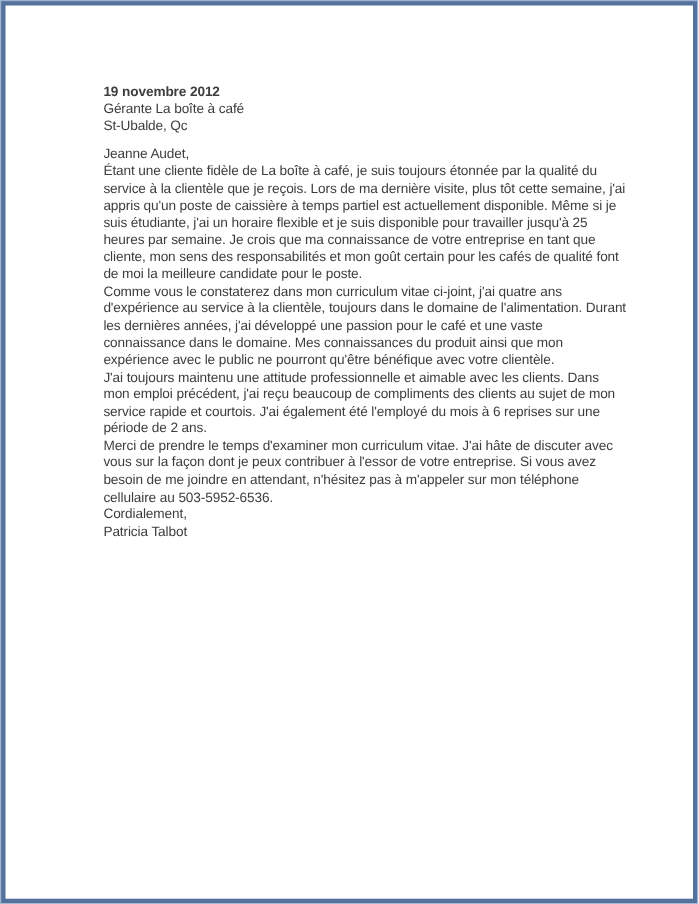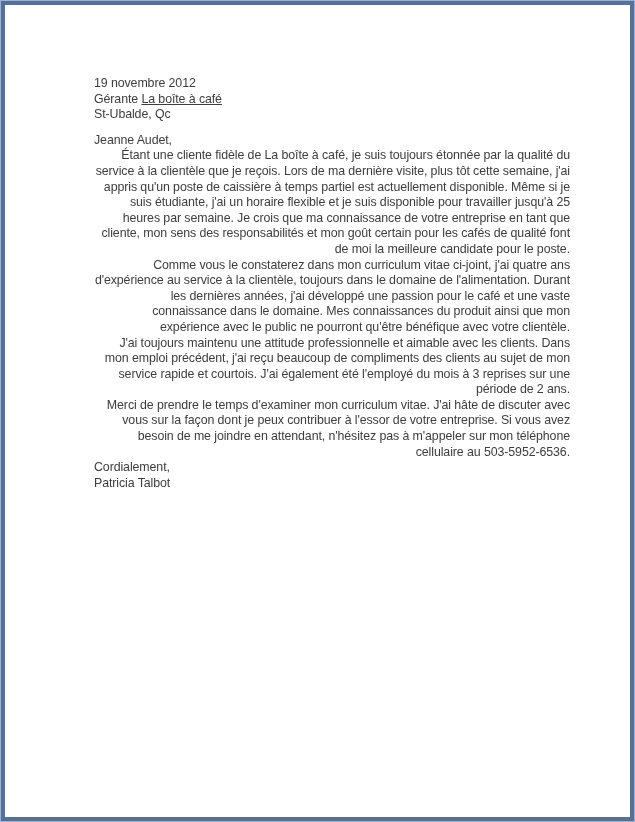--- a/index.html
+++ b/index.html
@@ -24,29 +24,28 @@
   .content {
     box-sizing: border-box;
     padding: 71px 60px 0 89px;
     font-family: "Liberation Sans", sans-serif;
     font-size: 12.4px;
     line-height: 15.6px;
     letter-spacing: -0.1px;
     color: #3d3d3d;
   }
   .content p { margin: 0; }
-  .date           { margin: 0 0 16px; }
+  .date           { margin: 0 0 16px; font-weight: bold; }
   .recipient-name { margin: 0 0 10px; }
   .address-block  { margin: 0 0 10px; }
   .salutation     { margin: 0 0 21px; }
-  .body-para      { margin: 0 0 12px; max-width: 476px; text-align: right; }
+  .body-para      { margin: 0 0 12px; max-width: 476px; }
   .closing        { margin: 0 0 15px; }
   .signature      { margin: 0; }
   .company {
-    text-decoration: underline;
   }
 </style>
 </head>
 <body>
 
 <div class="frame">
   <div class="page">
     <div class="content">
 
       <p class="date">19 novembre 2012</p>
@@ -59,21 +58,21 @@
         </div>
         <div class="addr-line">St-Ubalde, Qc</div>
       </div>
 
       <p class="salutation">Jeanne Audet,</p>
 
       <p class="body-para">Étant une cliente fidèle de La boîte à café, je suis toujours étonnée par la qualité du service à la clientèle que je reçois. Lors de ma dernière visite, plus tôt cette semaine, j'ai appris qu'un poste de caissière à temps partiel est actuellement disponible. Même si je suis étudiante, j'ai un horaire flexible et je suis disponible pour travailler jusqu'à 25 heures par semaine. Je crois que ma connaissance de votre entreprise en tant que cliente, mon sens des responsabilités et mon goût certain pour les cafés de qualité font de moi la meilleure candidate pour le poste.</p>
 
       <p class="body-para">Comme vous le constaterez dans mon curriculum vitae ci-joint, j'ai quatre ans d'expérience au service à la clientèle, toujours dans le domaine de l'alimentation. Durant les dernières années, j'ai développé une passion pour le café et une vaste connaissance dans le domaine. Mes connaissances du produit ainsi que mon expérience avec le public ne pourront qu'être bénéfique avec votre clientèle.</p>
 
-      <p class="body-para">J'ai toujours maintenu une attitude professionnelle et aimable avec les clients. Dans mon emploi précédent, j'ai reçu beaucoup de compliments des clients au sujet de mon service rapide et courtois. J'ai également été l'employé du mois à 3 reprises sur une période de 2 ans.</p>
+      <p class="body-para">J'ai toujours maintenu une attitude professionnelle et aimable avec les clients. Dans mon emploi précédent, j'ai reçu beaucoup de compliments des clients au sujet de mon service rapide et courtois. J'ai également été l'employé du mois à 6 reprises sur une période de 2 ans.</p>
 
       <p class="body-para">Merci de prendre le temps d'examiner mon curriculum vitae. J'ai hâte de discuter avec vous sur la façon dont je peux contribuer à l'essor de votre entreprise. Si vous avez besoin de me joindre en attendant, n'hésitez pas à m'appeler sur mon téléphone cellulaire au 503-5952-6536.</p>
 
       <p class="closing">Cordialement,</p>
 
       <p class="signature">Patricia Talbot</p>
 
     </div>
   </div>
 </div>

